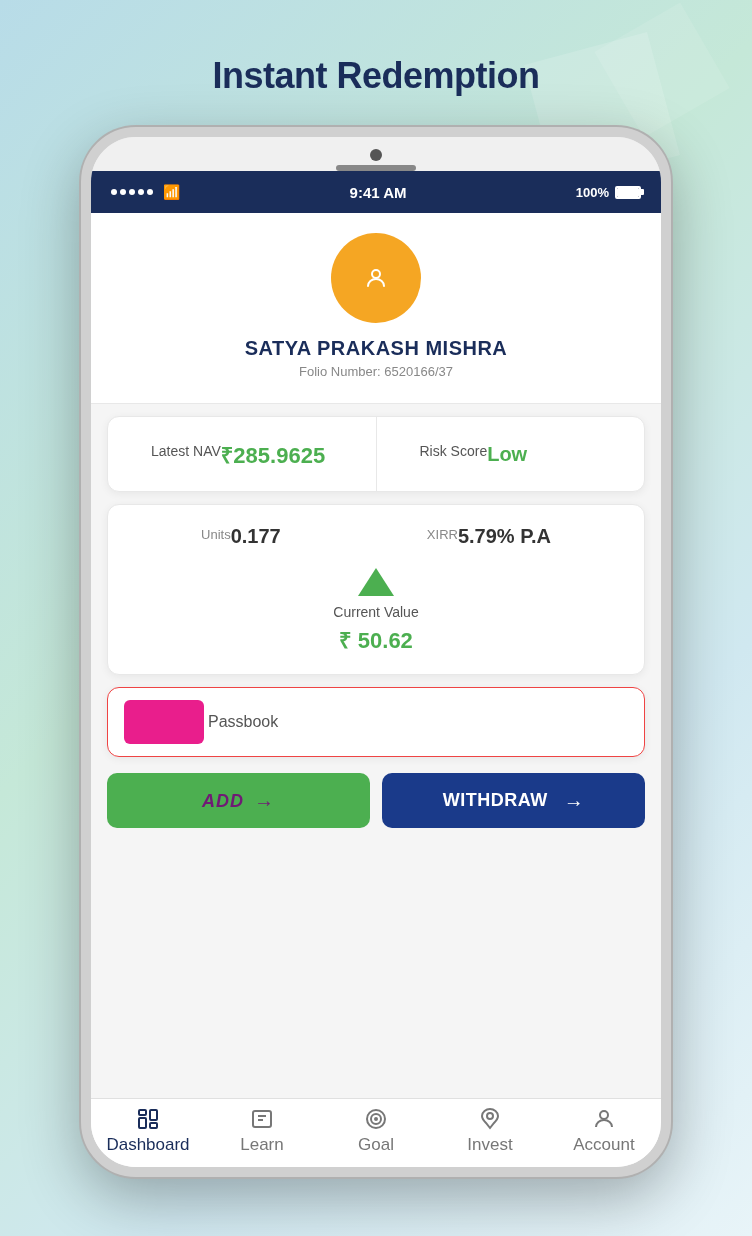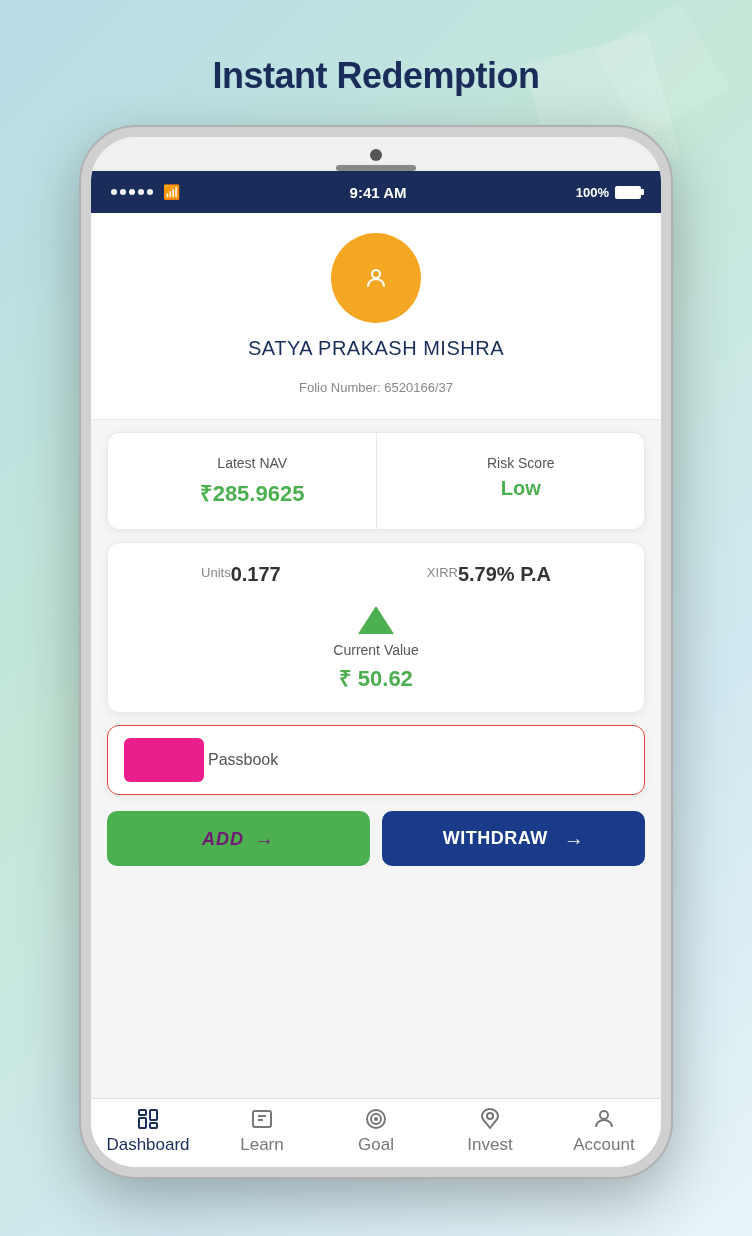--- a/index.html
+++ b/index.html
@@ -216,24 +216,24 @@
       border-radius: 50%;
       background: #f5a623;
       display: flex;
       align-items: center;
       justify-content: center;
       margin-bottom: 14px;
     }
 
     .user-name {
       font-size: 20px;
-      font-weight: 400;
+      font-weight: 700;
       color: #1a2d5a;
       letter-spacing: 0.5px;
-      margin-bottom: 20px;
+      margin-bottom: 4px;
     }
 
     .folio-number {
       font-size: 13px;
       color: #888;
     }
 
     
     .stats-card {
       background: white;
@@ -242,21 +242,21 @@
       border: 1px solid #e8e8e8;
       display: flex;
       overflow: hidden;
       box-shadow: 0 2px 8px rgba(0,0,0,0.06);
     }
 
     .stat-item {
       flex: 1;
       padding: 22px;
       display: flex;
-      flex-direction: column;
+      flex-direction: row;
       align-items: center;
       margin-left: 21px;
     }
 
     .stat-item:first-child {
       border-right: 1px solid #e8e8e8;
     }
 
     .stat-label {
       font-size: 14px;

